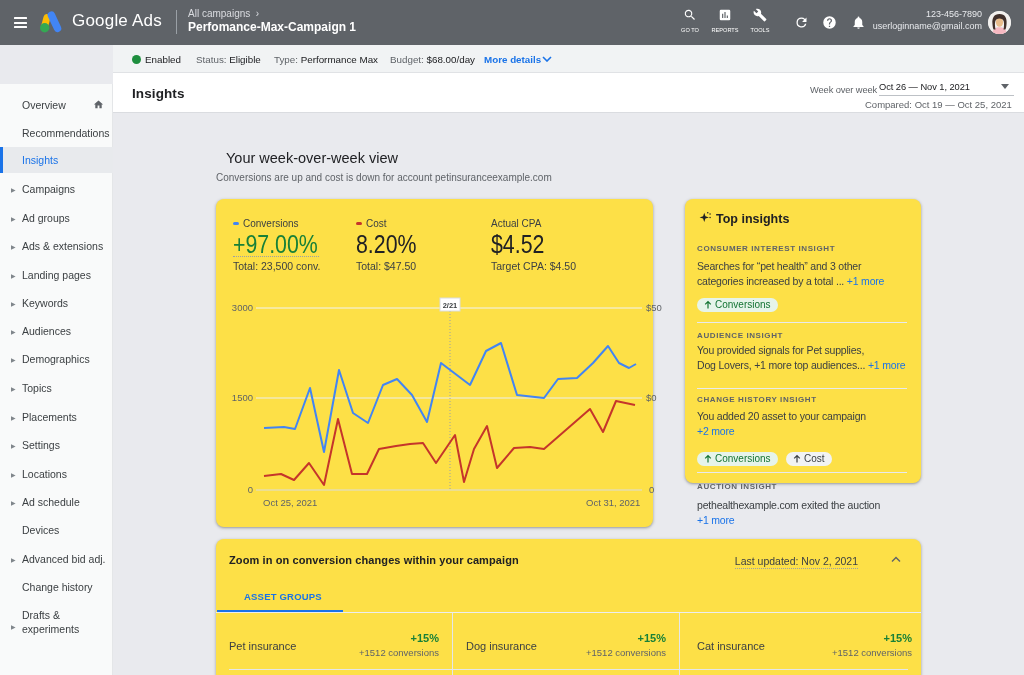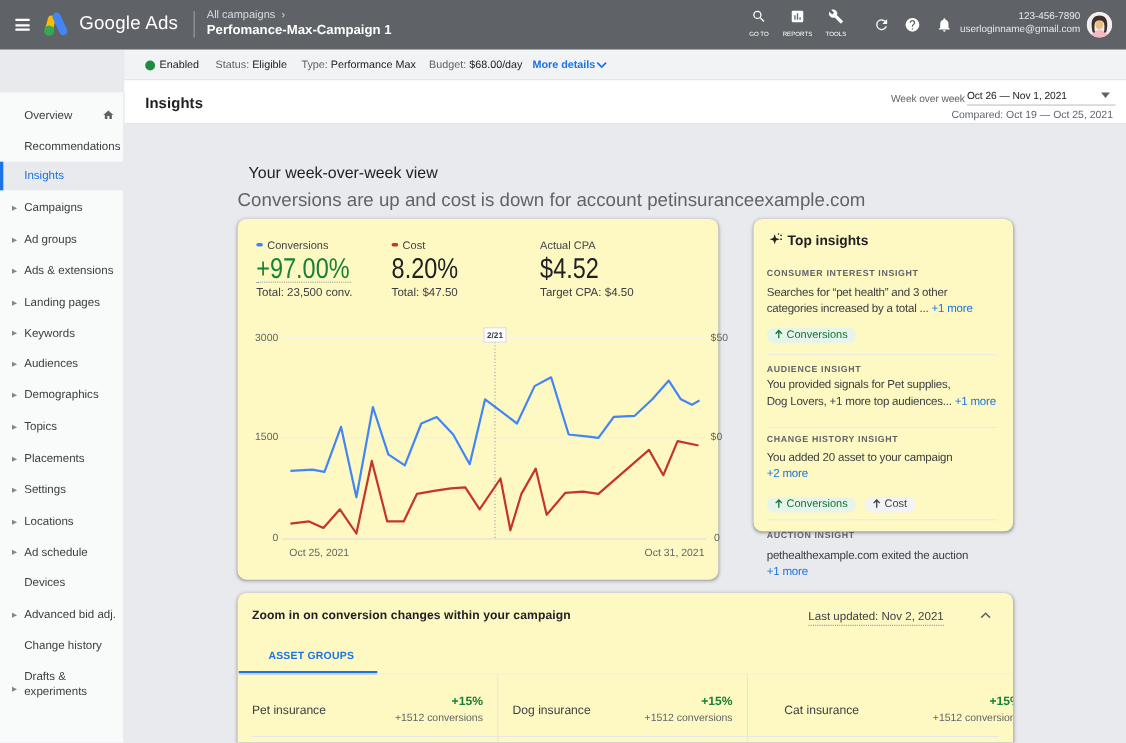--- a/index.html
+++ b/index.html
@@ -37,23 +37,23 @@
 #insbar h1 { position:absolute; left:19px; top:13px; font-size:13.5px; color:#202124; font-weight:bold; letter-spacing:0.1px; }
 #wow { position:absolute; left:697px; top:12px; font-size:9.3px; letter-spacing:-0.1px; color:#5f6368; white-space:nowrap; }
 #daterange { position:absolute; left:766px; top:9px; font-size:9.3px; letter-spacing:-0.05px; color:#202124; white-space:nowrap; }
 #datecaret { position:absolute; left:888px; top:11px; width:0; height:0; border-left:4.5px solid transparent; border-right:4.5px solid transparent; border-top:5.5px solid #5f6368; }
 #dateline { position:absolute; left:766px; top:22px; width:135px; height:1px; background:#bdc1c6; }
 #compared { position:absolute; left:752px; top:26px; font-size:9.5px; color:#5f6368; white-space:nowrap; }
 
 
 #main { position:absolute; left:113px; top:113px; width:911px; height:562px; background:#e9eaee; }
 #main h2 { position:absolute; left:103px; top:37px; font-size:14.5px; font-weight:normal; color:#202124;margin-left:10px; }
-#main .sub { position:absolute; left:103px; top:59px; font-size:17px; color:#5f6368;text-align:right; }
-
-.card { position:absolute; background:#fef9c3; border-radius:8px; box-shadow:0 1px 2px rgba(60,64,67,.3), 0 1px 3px 1px rgba(60,64,67,.15); }
+#main .sub { position:absolute; left:103px; top:59px; font-size:10px; color:#5f6368;text-align:right; }
+
+.card { position:absolute; background:#fde047; border-radius:8px; box-shadow:0 1px 2px rgba(60,64,67,.3), 0 1px 3px 1px rgba(60,64,67,.15); }
 #card1 { left:103px; top:86px; width:437px; height:328px; }
 #card2 { left:572px; top:86px; width:236px; height:284px; }
 #card3 { left:103px; top:426px; width:705px; height:136px; border-radius:8px 8px 0 0; overflow:hidden; }
 
 
 .mcol { position:absolute; top:0; height:85px; }
 .mlabel { position:absolute; top:19px; left:0; font-size:10px; color:#3c4043; white-space:nowrap; }
 .dash { display:inline-block; width:6px; height:2.5px; border-radius:2px; vertical-align:2.5px; margin-right:4px; }
 .mval { position:absolute; top:30px; left:0; font-size:26px; color:#202124; transform:scaleX(0.82); transform-origin:0 0; white-space:nowrap; }
 .mval.green { color:#188038; }
@@ -334,20 +334,20 @@
     <div class="ag" style="left:0; width:237px;">
       <div class="nm">Pet insurance</div>
         <div class="pct">+15%</div>
         <div class="cnv">+1512 conversions</div>
     </div>
     <div class="ag" style="left:237px; width:227px;">
       <div class="nm">Dog insurance</div>
         <div class="pct">+15%</div>
         <div class="cnv">+1512 conversions</div>
     </div>
-    <div class="ag" style="left:484px; width:241px; border-right:none;">
+    <div class="ag" style="left:468px; width:241px; border-right:none;">
       <div class="nm">Cat insurance</div>
         <div class="pct">+15%</div>
         <div class="cnv">+1512 conversions</div>
     </div>
     <div id="row2line"></div>
   </div>
 </div>
 
 </body></html>

